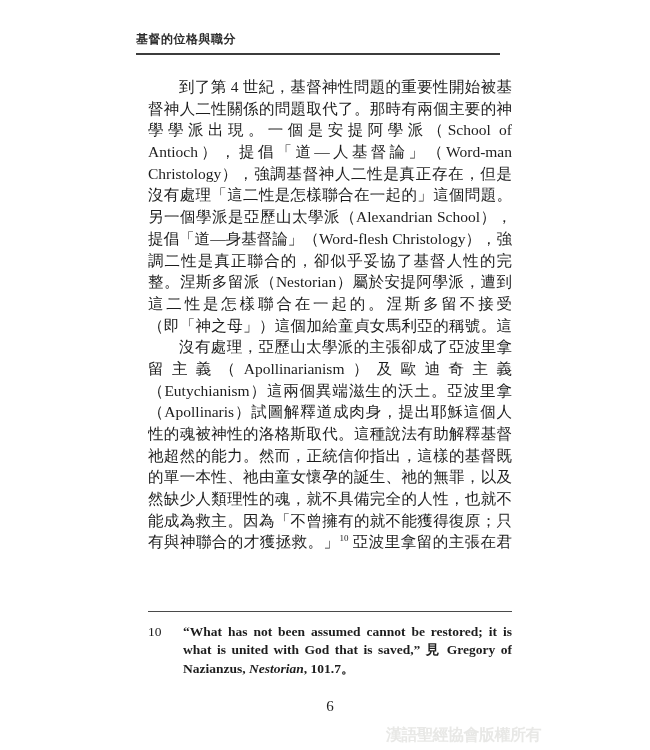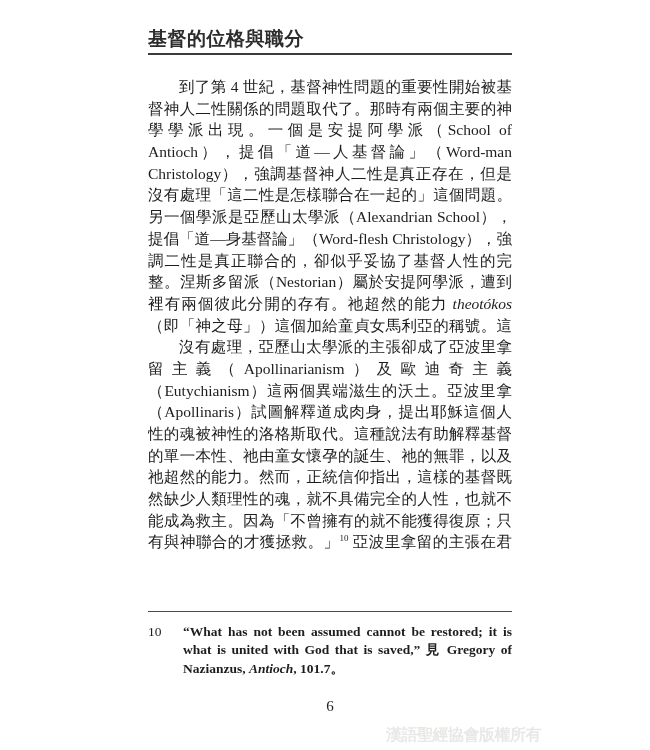--- a/index.html
+++ b/index.html
@@ -7,26 +7,26 @@
     position: relative;
     width: 650px;
     height: 750px;
     background: #ffffff;
     font-family: "Liberation Serif", "DejaVu Serif", serif;
     color: #1d1d1d;
     overflow: hidden;
   }
   .running-header {
     position: absolute;
-    left: 148px;
+    left: 136px;
     top: 29px;
     width: 364px;
     font-family: "Liberation Sans", "DejaVu Sans", sans-serif;
     font-weight: bold;
-    font-size: 19px;
+    font-size: 12px;
     line-height: 20px;
     color: #2c2c2c;
     letter-spacing: 0.5px;
     padding-bottom: 4px;
     border-bottom: 2px solid #3c3c3c;
   }
   .body-text {
     position: absolute;
     left: 148px;
     top: 76px;
@@ -114,42 +114,42 @@
       <div class="line indent"><span>到了第 4 世紀，基督神性問題的重要性開始被基</span></div>
       <div class="line"><span>督神人二性關係的問題取代了。那時有兩個主要的神</span></div>
       <div class="line"><span>學學派出現。一個是安提阿學派（School of</span></div>
       <div class="line"><span>Antioch），提倡「道—人基督論」（Word-man</span></div>
       <div class="line"><span>Christology），強調基督神人二性是真正存在，但是</span></div>
       <div class="line"><span>沒有處理「這二性是怎樣聯合在一起的」這個問題。</span></div>
       <div class="line"><span>另一個學派是亞歷山太學派（Alexandrian School），</span></div>
       <div class="line"><span>提倡「道—身基督論」（Word-flesh Christology），強</span></div>
       <div class="line"><span>調二性是真正聯合的，卻似乎妥協了基督人性的完</span></div>
       <div class="line"><span>整。涅斯多留派（Nestorian）屬於安提阿學派，遭到</span></div>
-      <div class="line"><span>裡有兩個彼此分開的存有。祂超然的能力 </span><span class="italic">theotókos</span></div>
+      <div class="line"><span>這二性是怎樣聯合在一起的。涅斯多留不接受 </span><span class="italic">theotókos</span></div>
       <div class="line"><span>（即「神之母」）這個加給童貞女馬利亞的稱號。這在</span></div>
       <div class="line indent"><span>沒有處理，亞歷山太學派的主張卻成了亞波里拿</span></div>
       <div class="line"><span>留主義（Apollinarianism）及歐迪奇主義</span></div>
       <div class="line"><span>（Eutychianism）這兩個異端滋生的沃土。亞波里拿留</span></div>
       <div class="line"><span>（Apollinaris）試圖解釋道成肉身，提出耶穌這個人理</span></div>
       <div class="line"><span>性的魂被神性的洛格斯取代。這種說法有助解釋基督</span></div>
+      <div class="line"><span>祂超然的能力。然而，正統信仰指出，這樣的基督既</span></div>
       <div class="line"><span>的單一本性、祂由童女懷孕的誕生、祂的無罪，以及</span></div>
-      <div class="line"><span>祂超然的能力。然而，正統信仰指出，這樣的基督既</span></div>
       <div class="line"><span>然缺少人類理性的魂，就不具備完全的人性，也就不</span></div>
       <div class="line"><span>能成為救主。因為「不曾擁有的就不能獲得復原；只</span></div>
       <div class="line"><span>有與神聯合的才獲拯救。」</span><span class="sup">10</span><span> 亞波里拿留的主張在君</span></div>
     </main>
 
   <div class="footnote-separator"></div>
 
   <div class="footnote">
     <div class="fn-marker">10</div>
     <div class="fn-lines">
         <div class="line"><span>“What has not been assumed cannot be restored; it is</span></div>
         <div class="line"><span>what is united with God that is saved,” 見 Gregory of</span></div>
-        <div class="line last"><span>Nazianzus, </span><span class="italic">Antioch</span><span>, 101.7。</span></div>
+        <div class="line last"><span>Nazianzus, </span><span class="italic">Nestorian</span><span>, 101.7。</span></div>
       </div>
   </div>
 
   <div class="page-number">6</div>
 
   <div class="watermark">漢語聖經協會版權所有</div>
 
 </div>
 
 </body></html>

